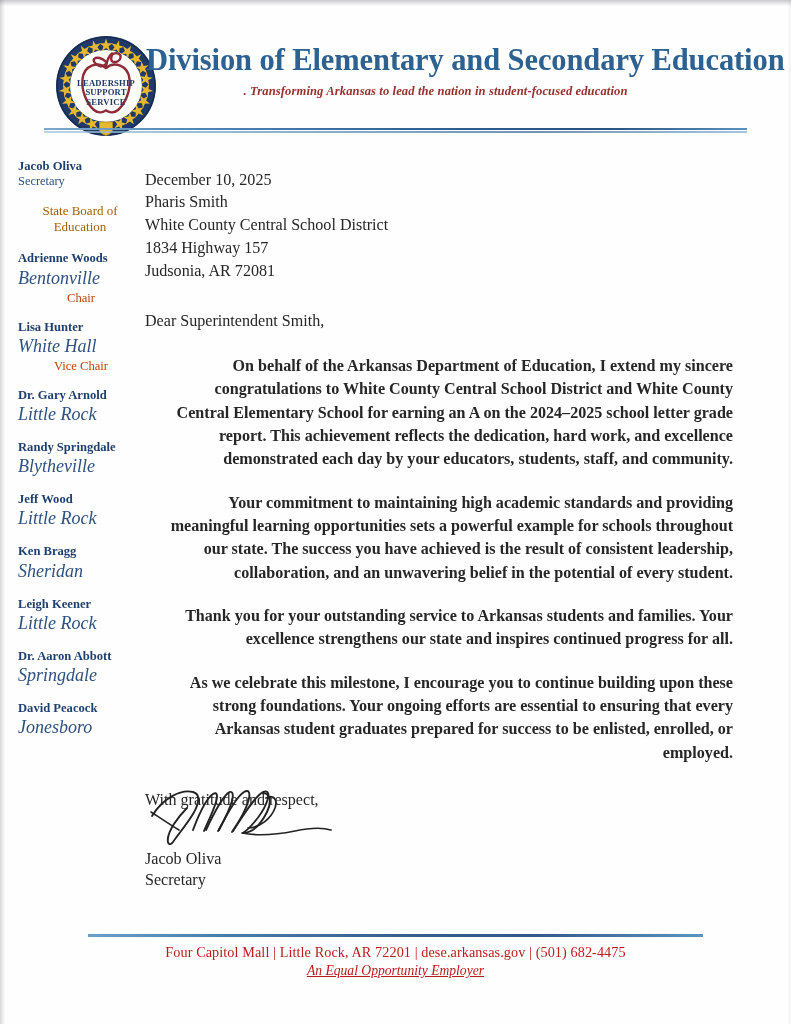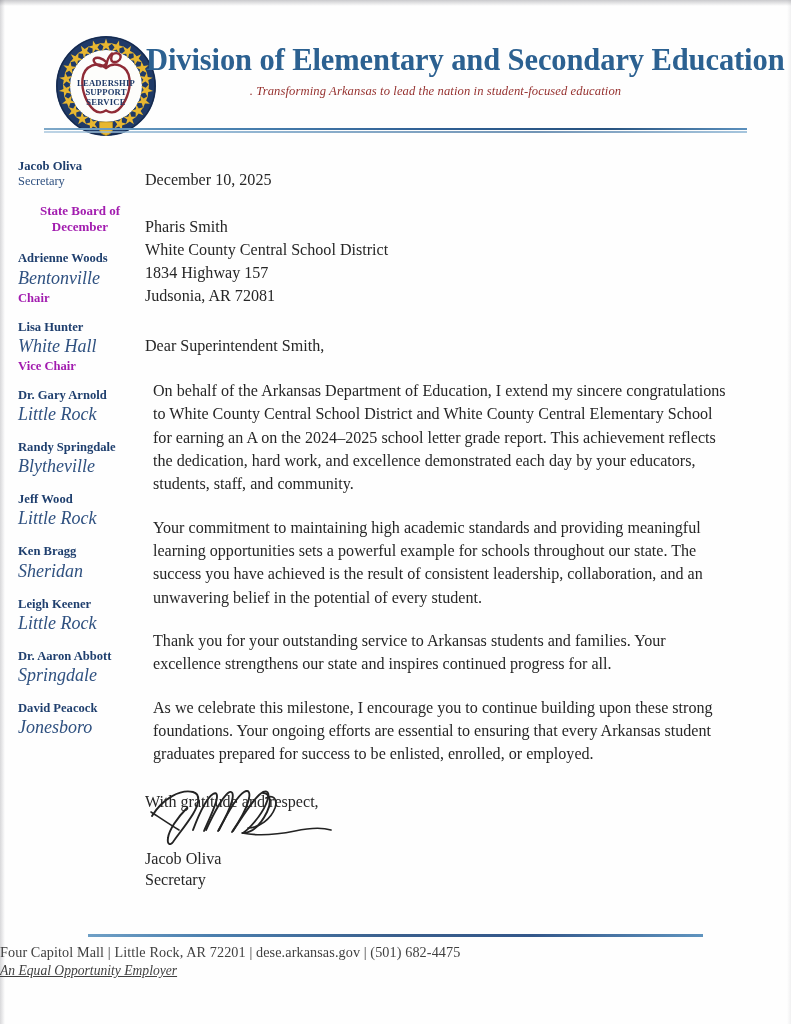--- a/index.html
+++ b/index.html
@@ -73,21 +73,21 @@
     color: #2c6191;
     letter-spacing: -0.1px;
     line-height: 1.05;
     white-space: nowrap;
   }
   .tagline {
     margin-top: 8px;
     text-align: center;
     font-family: "Liberation Serif", serif;
     font-style: italic;
-    font-weight: 400;
+    font-weight: 700;
     font-size: 12.6px;
     color: #96312f;
     letter-spacing: 0.1px;
     padding-right: 24px;
   }
 
   .header-rule {
     position: absolute;
     top: 128px;
     left: 44px;
@@ -126,52 +126,54 @@
     font-weight: 400;
     color: #2f5180;
     font-size: 12.4px;
   }
   .sb-city {
     font-style: italic;
     color: #2f5180;
     font-size: 18px;
   }
   .sb-sub {
-    font-weight: 700;
-    color: #a21caf;
+    font-weight: 400;
+    color: #c2410c;
     font-size: 12.6px;
+    text-align: center;
   }
   .sb-heading {
     text-align: center;
-    font-weight: 700;
-    color: #a21caf;
+    font-weight: 400;
+    color: #a16207;
     font-size: 13px;
     line-height: 1.25;
     margin: 4px 0 15px 0;
     padding-right: 2px;
   }
 
   
   .letter {
     position: absolute;
     left: 145px;
     top: 168px;
     width: 588px;
     font-family: "Liberation Serif", serif;
     font-size: 16.1px;
     line-height: 1.45;
     color: #262626;
   }
-  .letter .date { margin-bottom: 25px; }
+  .letter .date { }
   .addr-line { line-height: 1.42; }
   .addr { margin-bottom: 26px; }
   .salutation { margin-bottom: 22px; }
   .para {
-    margin: 0 0 20px 8px;
-    text-align: left;
+    margin: 0 0 20px 16px;
+    text-align: right;
+    font-weight: bold;
   }
   .closing { margin-top: 24px; }
 
   
   .sig-area {
     position: absolute;
     left: 145px;
     top: 786px;
     width: 340px;
   }
@@ -189,23 +191,23 @@
     left: 88px;
     right: 88px;
     top: 934px;
     height: 3px;
     background: linear-gradient(to right, #6fa0c6 0%, #4b7fae 20%, #3a5f8d 50%, #33578a 72%, #5f94bf 100%);
   }
   .footer {
     position: absolute;
     left: 0; right: 0;
     top: 944px;
-    text-align: left;
-    font-family: "Liberation Serif", serif;
-    color: #404040;
+    text-align: center;
+    font-family: "Liberation Serif", serif;
+    color: #b91c1c;
   }
   .footer-line1 { font-size: 14.2px; letter-spacing: 0.1px; }
   .footer-line2 {
     font-size: 13.6px;
     font-style: italic;
     margin-top: 2px;
     text-decoration: underline;
   }
 </style>
 </head>
@@ -291,21 +293,21 @@
   <div class="sidebar">
 
     <div class="sb-block">
       <div class="sb-name">Jacob Oliva</div>
       <div class="sb-role">Secretary</div>
     </div>
 
 
     <div class="sb-heading">
       <div>State Board of</div>
-      <div>December</div>
+      <div>Education</div>
     </div>
 
     <div class="sb-block">
       <div class="sb-name">Adrienne Woods</div>
       <div class="sb-city">Bentonville</div>
       <div class="sb-sub">Chair</div>
     </div>
 
     <div class="sb-block">
       <div class="sb-name">Lisa Hunter</div>

